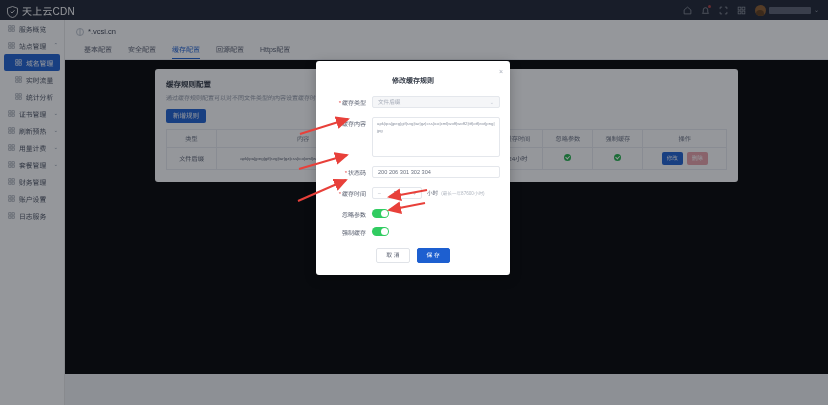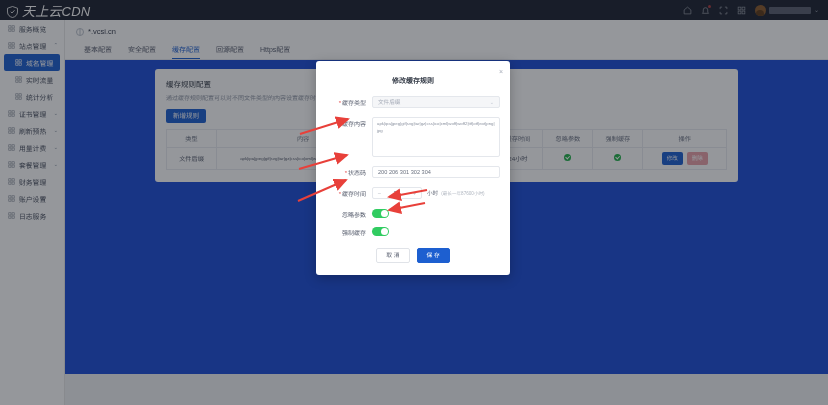--- a/index.html
+++ b/index.html
@@ -12,21 +12,21 @@
   #app { position: relative; width: 828px; height: 405px; overflow: hidden; }
 
   
   .topbar {
     position: absolute; left: 0; top: 0; width: 828px; height: 20px;
     background: #1c2230; display: flex; align-items: center;
     z-index: 5;
   }
   .brand { display: flex; align-items: center; gap: 4px; padding-left: 7px; width: 65px; }
   .brand-logo { width: 11px; height: 12px; flex: none; }
-  .brand-name { color: #fff; font-size: 13px; letter-spacing: .2px; white-space: nowrap; font-style: italic; }
+  .brand-name { color: #fff; font-size: 10px; letter-spacing: .2px; white-space: nowrap; }
   .topbar-right { margin-left: auto; display: flex; align-items: center; gap: 9px; padding-right: 9px; }
   .tb-icon { width: 9px; height: 9px; position: relative; opacity: .72; }
   .tb-icon svg { display: block; }
   .dot-badge {
     position: absolute; right: -1px; top: -1px; width: 3px; height: 3px;
     border-radius: 50%; background: #e54545;
   }
   .avatar-wrap { display: flex; align-items: center; gap: 3px; }
   .avatar { width: 11px; height: 11px; border-radius: 50%; background: #8a5a2b; overflow: hidden; position: relative; }
   .avatar::after { content: ""; position: absolute; left: 1.5px; top: 5.5px; width: 8px; height: 7px; border-radius: 50% 50% 0 0; background: #5d3a17; }
@@ -51,21 +51,21 @@
   .side-item.active {
     background: #1d5fd0; color: #fff; margin: 0 4px 0 4px; border-radius: 2px;
     padding-left: 11px;
   }
   .side-ico { width: 7px; height: 7px; flex: none; opacity: .85; display: block; }
   .side-item.active .side-ico { opacity: 1; }
   .side-lbl { flex: 1; }
   .side-caret { font-size: 5.5px; color: #9aa2b0; line-height: 1; }
 
   
-  .content { position: absolute; left: 65px; top: 20px; width: 763px; height: 354px; background: #1d4ed8; }
+  .content { position: absolute; left: 65px; top: 20px; width: 763px; height: 354px; background: #000000; }
   .crumb-card { background: #fff; padding: 7px 0 0 0; }
   .crumb {
     display: flex; align-items: center; gap: 4px; padding-left: 11px;
     font-size: 7.5px; color: #3c4252;
   }
   .crumb-globe { width: 8px; height: 8px; border-radius: 50%; border: 1px solid #bcc2cc; position: relative; flex: none; }
   .crumb-globe::after { content:""; position:absolute; left:50%; top:0; width:1px; height:100%; background:#bcc2cc; transform:translateX(-50%); }
   .tabs { display: flex; gap: 0; padding: 5px 0 0 11px; }
   .tab {
     font-size: 7px; color: #5a6070; padding: 3px 8px 5px 8px;
@@ -75,21 +75,21 @@
   .tab.active::after {
     content: ""; position: absolute; left: 8px; right: 8px; bottom: 0; height: 1.5px; background: #1d5fd0;
   }
   .tabs-underline { height: 1px; background: #e9ebf0; }
 
   
   .panel {
     margin: 9px 90px 0 90px; background: #fff; border-radius: 3px;
     padding: 9px 11px 12px 11px; min-height: 88px;
   }
-  .panel-title { font-size: 7.5px; font-weight: normal; color: #333a46; }
+  .panel-title { font-size: 7.5px; font-weight: bold; color: #333a46; }
   .panel-desc { font-size: 6px; color: #9198a6; margin-top: 4px; }
   .btn-primary {
     display: inline-block; margin-top: 7px; background: #1d5fd0; color: #fff;
     font-size: 6.5px; padding: 3.5px 7px; border-radius: 2px; cursor: pointer;
     border: none; line-height: 1;
   }
   table.rules { width: 100%; border-collapse: collapse; margin-top: 6px; font-size: 6.2px; }
   table.rules th, table.rules td {
     border: 1px solid #eaecf0; padding: 4px 3px; text-align: center; color: #5a6070;
     font-weight: normal; overflow: hidden; white-space: nowrap; text-overflow: ellipsis;

